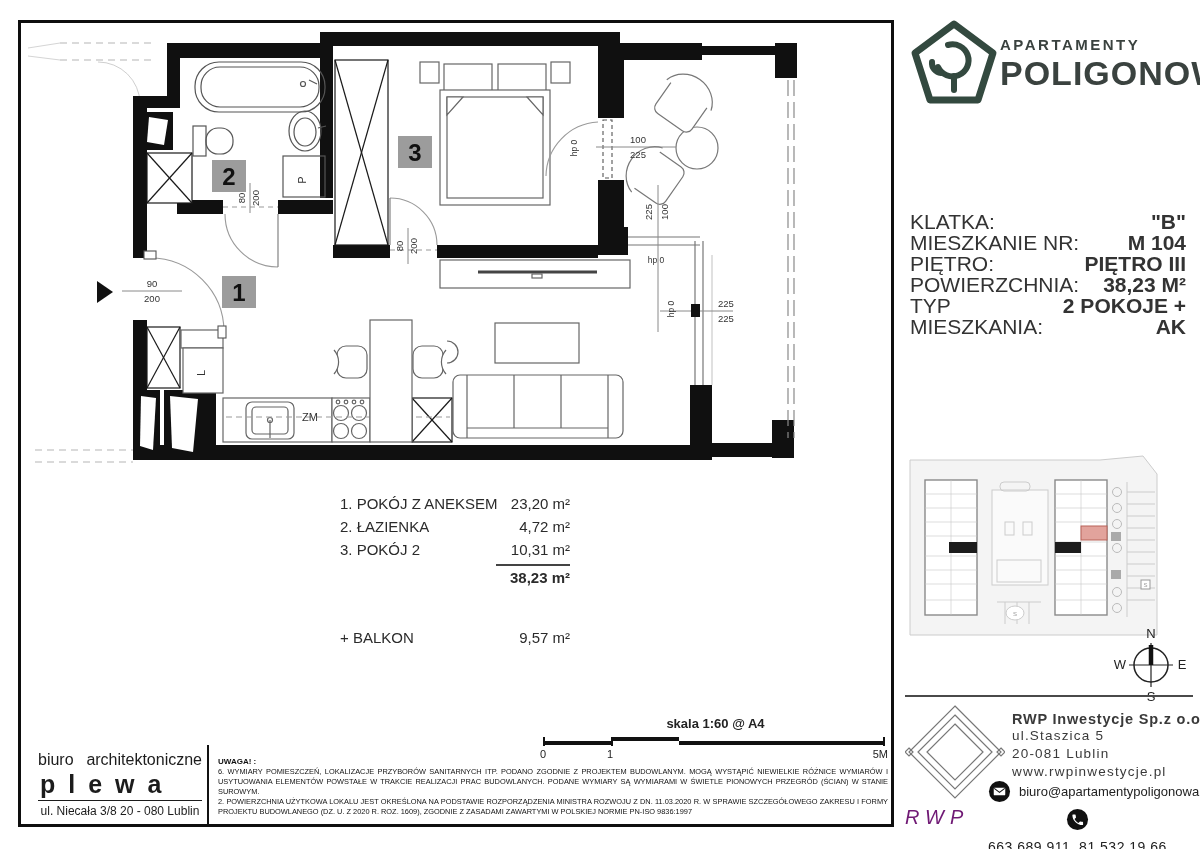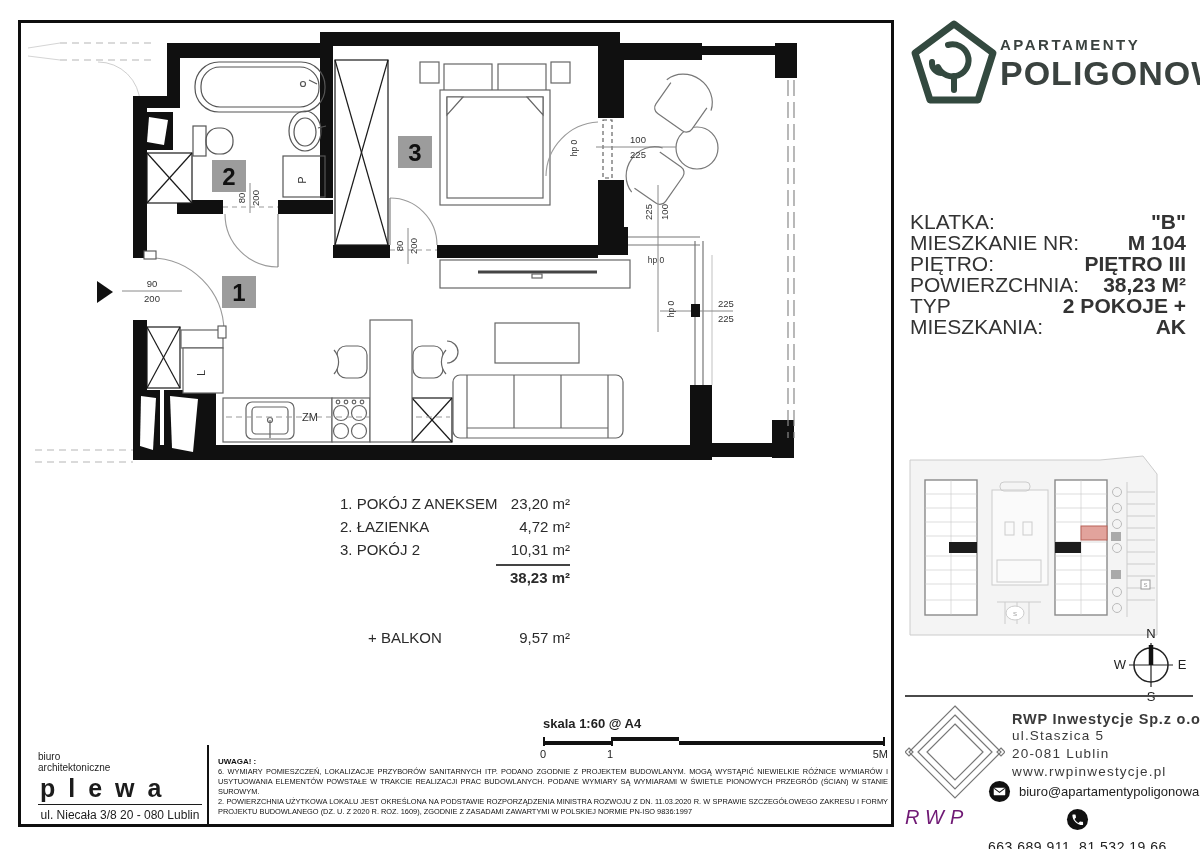--- a/index.html
+++ b/index.html
@@ -18,39 +18,39 @@
   #info { left:910px; top:211px; width:276px; }
   .info-row { display:flex; justify-content:space-between; font-size:21px; line-height:21px; color:#333; }
   .info-row .lbl { font-weight:normal; }
   .info-row .val { font-weight:bold; text-align:right; }
 
   
   #legend { left:340px; top:492px; width:230px; font-size:15px; color:#2b2b2b; }
   .leg-row { display:flex; justify-content:space-between; line-height:23px; }
   #leg-divider { width:74px; margin-left:auto; border-top:2px solid #444; margin-top:3px; }
   #leg-total { text-align:right; font-weight:bold; line-height:24px; }
-  #leg-balcony { display:flex; justify-content:space-between; margin-top:36px; line-height:23px;margin-left:28px; }
+  #leg-balcony { display:flex; justify-content:space-between; margin-top:36px; line-height:23px; }
 
   
   #scalebar { left:543px; top:716px; width:345px; }
-  #scale-label { text-align:left; font-weight:bold; font-size:13px; color:#222; margin-bottom:6px; }
+  #scale-label { text-align:center; font-weight:bold; font-size:13px; color:#222; margin-bottom:6px; }
   #scale-graphic { position:relative; height:9px; }
   #scale-graphic .seg { position:absolute; background:#111; height:4px; }
   #scale-graphic .tick { position:absolute; background:#111; width:1.5px; height:9px; top:0; }
   #scale-ticks { position:relative; font-size:11px; color:#222; height:14px; margin-top:2px; }
   #scale-ticks span { position:absolute; }
 
   
   #notes { left:218px; top:757px; width:670px; color:#111; }
   #notes .title { font-size:8px; font-weight:bold; margin-bottom:1px; }
   #notes p { font-size:7.4px; line-height:10px; text-align:justify; }
 
   
   #plewa { left:38px; top:751px; width:164px; color:#1c1c1c; }
-  #plewa-top { display:flex; justify-content:space-between; font-size:10px;flex-direction:column; }
+  #plewa-top { display:flex; justify-content:space-between; font-size:16px; }
   #plewa-name { font-size:25px; font-weight:bold; letter-spacing:13px; margin-top:1px; margin-left:2px; }
   #plewa-rule { border-top:1.5px solid #1c1c1c; margin-top:1px; }
   #plewa-addr { font-size:12px; margin-top:3px; white-space:nowrap;text-align:center; }
   #plewa-divider { left:207px; top:745px; width:2px; height:82px; background:#111; }
 
   
   #dev-divider { left:905px; top:695px; width:288px; height:2px; background:#4a4a4a; }
   #dev-text { left:1012px; top:711px; width:185px; color:#3a3a3a; }
   #dev-company { font-size:14.5px; font-weight:bold; letter-spacing:0.8px; white-space:nowrap; }
   .dev-line { font-size:13.5px; letter-spacing:1.2px; line-height:18px; }

